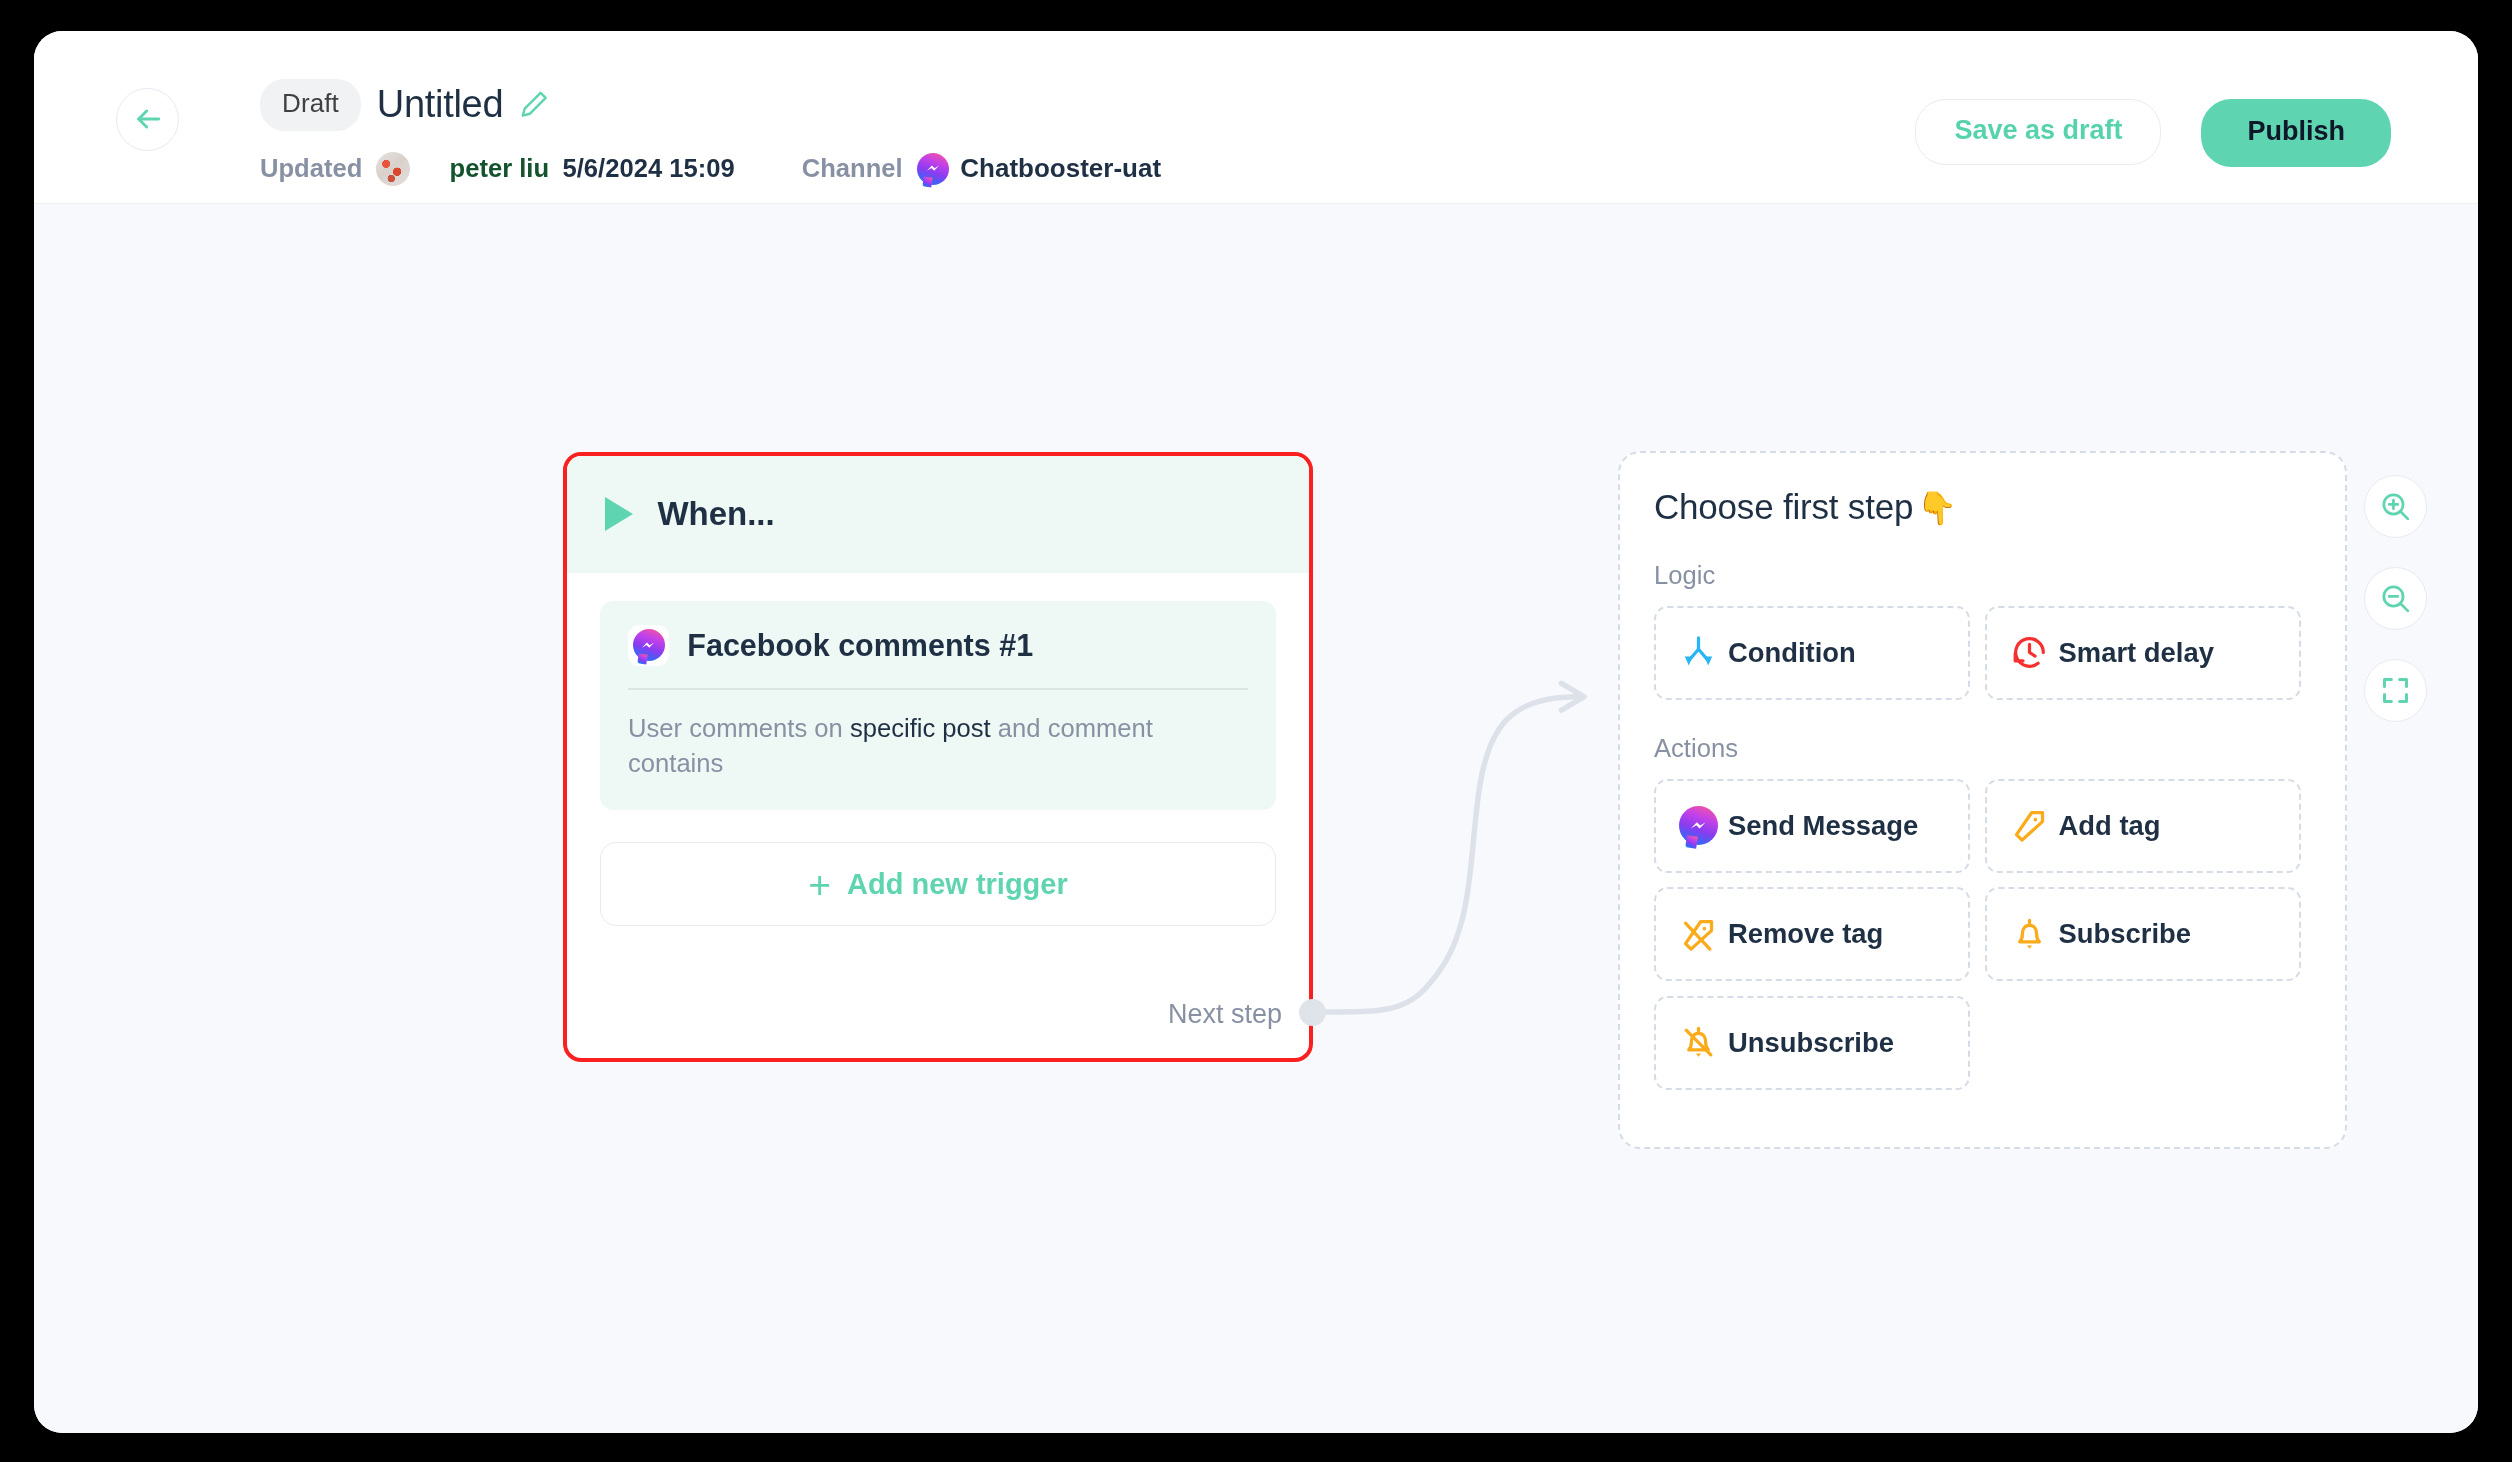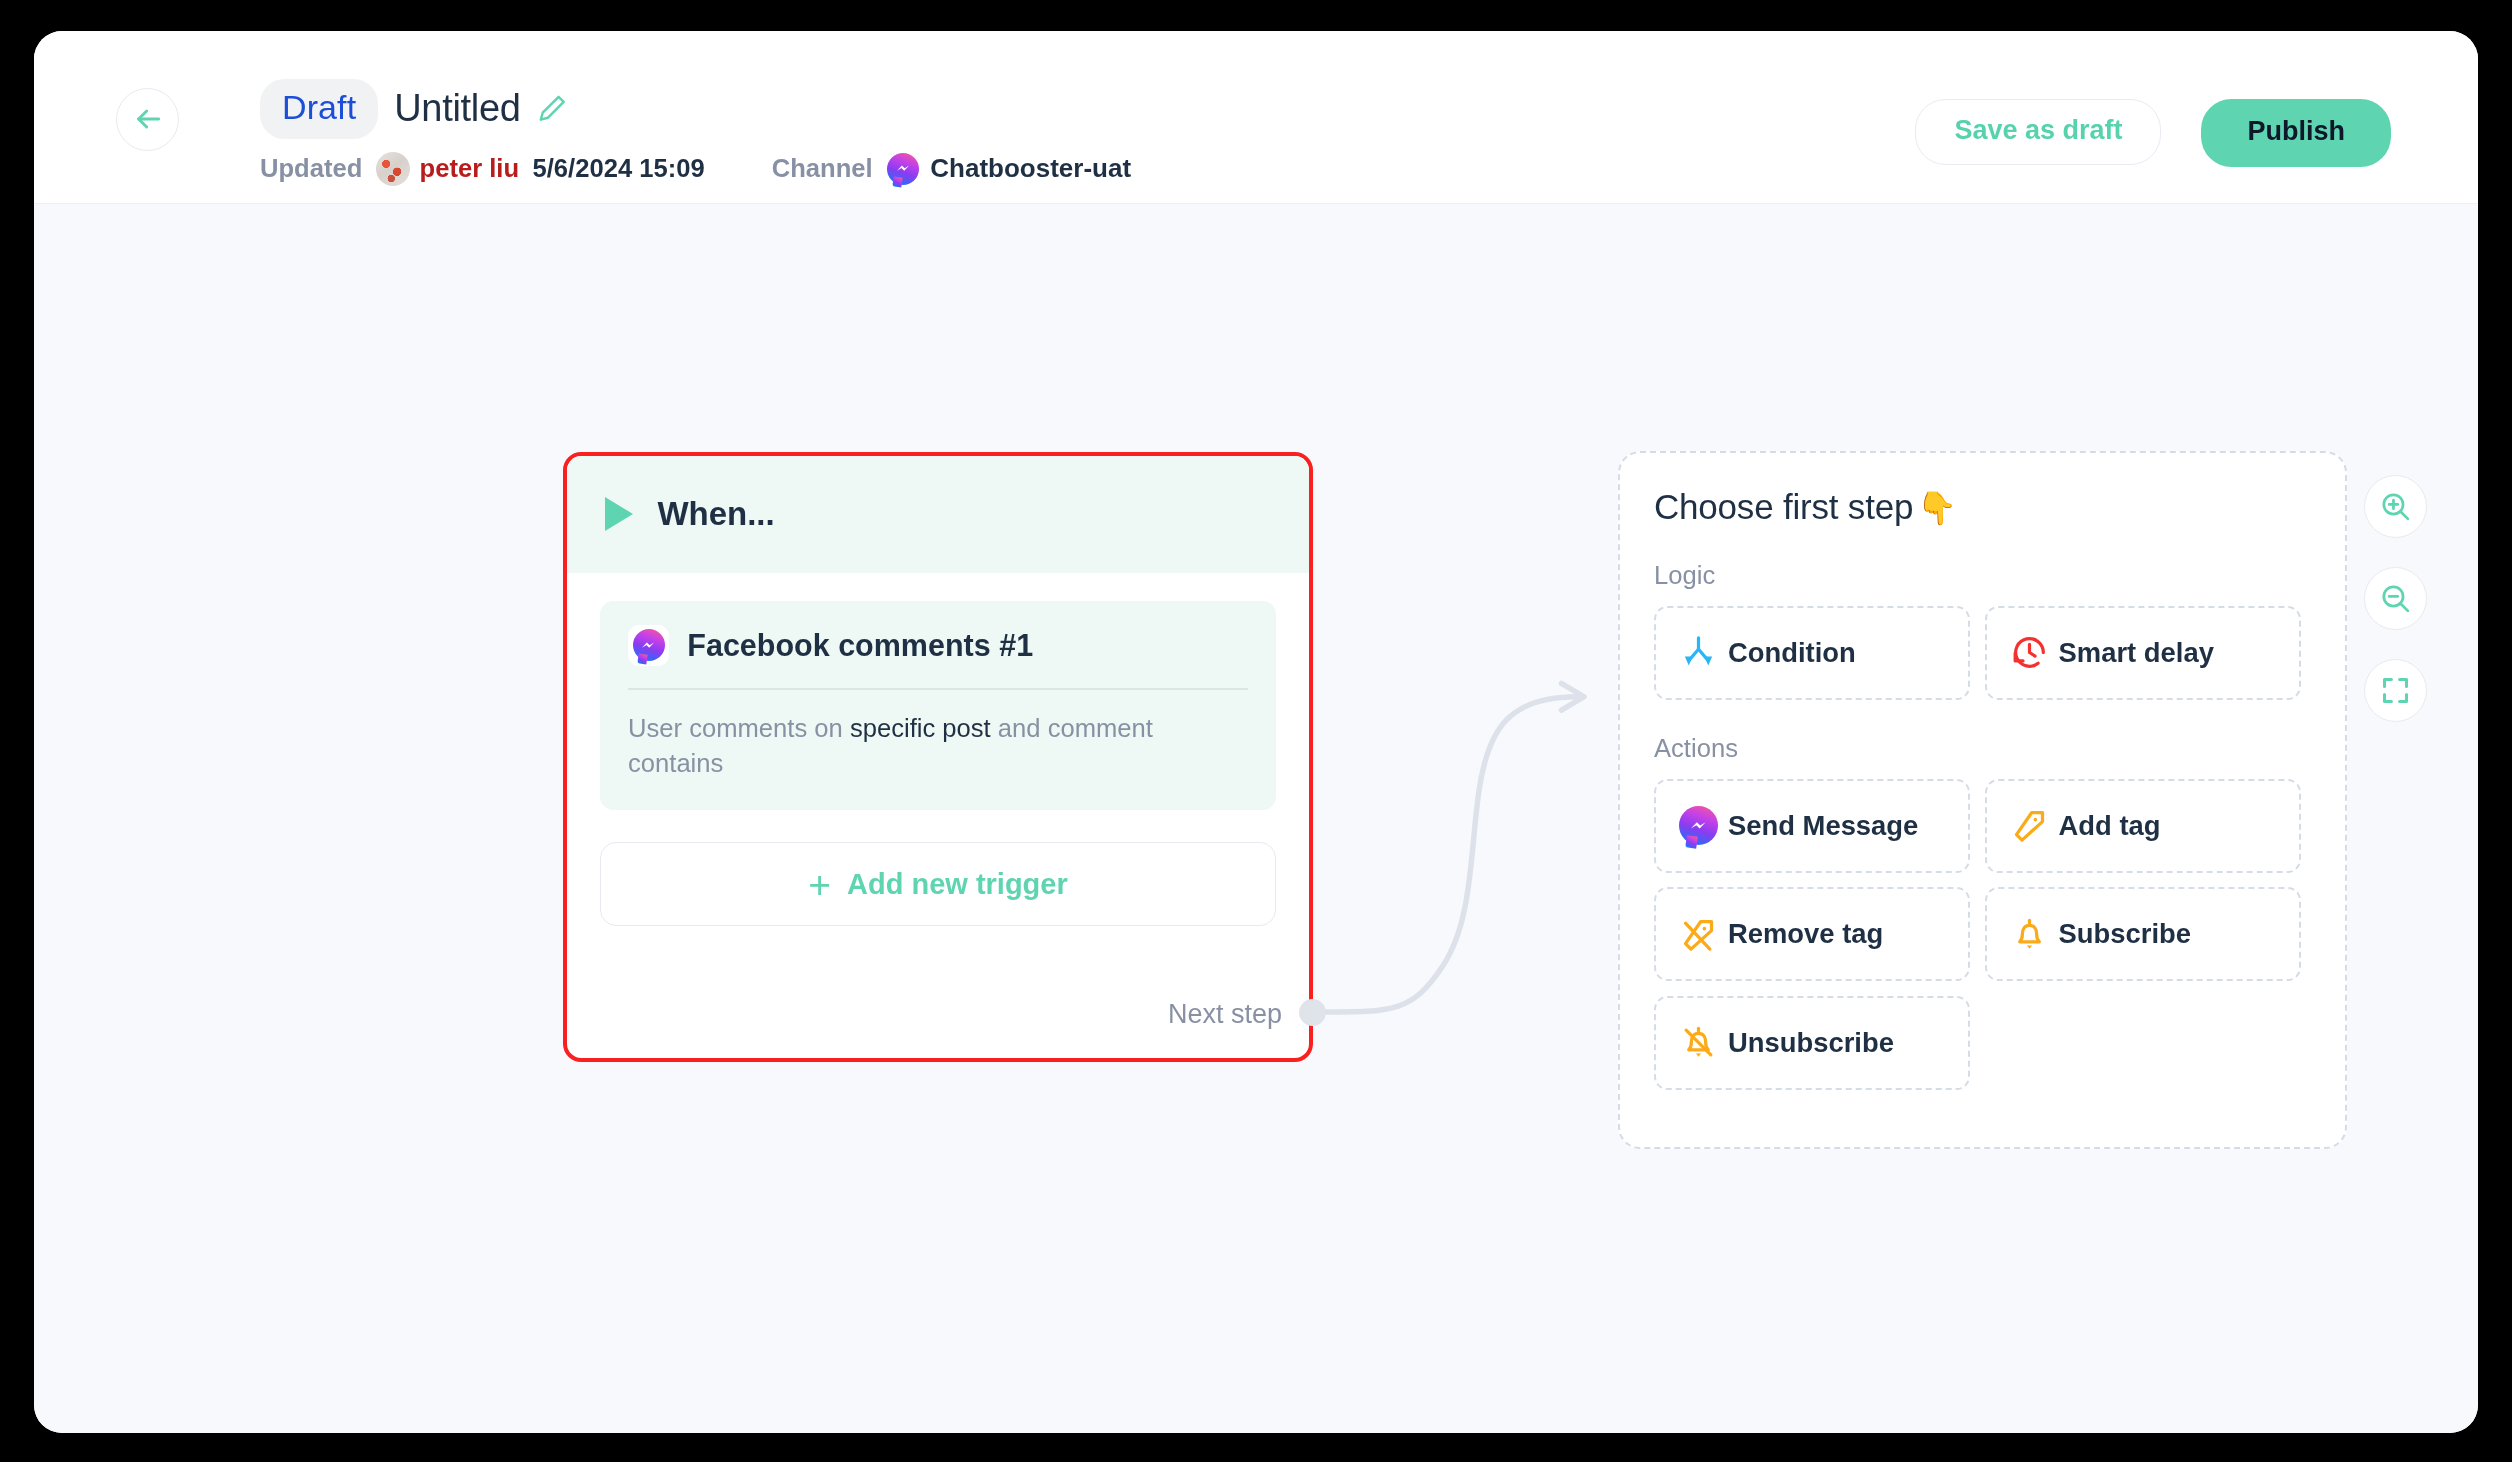--- a/index.html
+++ b/index.html
@@ -37,22 +37,22 @@
     cursor: pointer;
   }
   #back-button svg { width: 32px; height: 32px; }
 
   #title-row {
     position: absolute; left: 226px; top: 48px;
     display: flex; align-items: center; gap: 16px;
   }
   #draft-badge {
     background: #F1F2F4;
-    color: #1d4ed8;
-    font-size: 34px;
+    color: #404040;
+    font-size: 26px;
     padding: 9.1px 22px 12.2px 22px;
     border-radius: 24.4px;
     letter-spacing: 0.1px;
   }
   #flow-title {
     font-size: 38px;
     color: #1F3044;
     font-weight: 500;
     letter-spacing: -0.3px;
   }
@@ -66,21 +66,21 @@
   #avatar {
     width: 34px; height: 34px; border-radius: 50%;
     margin: 0 9.8px 0 13.4px;
     background:
       radial-gradient(circle at 30% 35%, #E8543A 0 12%, transparent 13%),
       radial-gradient(circle at 62% 58%, #D9472F 0 14%, transparent 15%),
       radial-gradient(circle at 45% 78%, #C9513D 0 11%, transparent 12%),
       linear-gradient(145deg,#E7E3E0 0%, #D8D0CB 45%, #E6DEDA 100%);
     flex: none;
   }
-  .meta-strong { font-size: 25.6px; color: #b91c1c; font-weight: 600; }
+  .meta-strong { font-size: 25.6px; color: #14532d; font-weight: 600; margin-left: 30px; }
   #meta-date { font-size: 25.6px; color: #1F3044; font-weight: 600; margin-left: 13.4px; }
   #channel-block { display:flex; align-items:center; margin-left: 67px; }
   #channel-name { font-size: 26px; color: #1F3044; font-weight: 600; margin-left: 11px; }
 
   #header-actions {
     position: absolute; right: 87px; top: 68px;
     display: flex; align-items: flex-start; gap: 40px;
   }
   #save-draft-button {
     border: 1.8px solid #E7EAF0;

